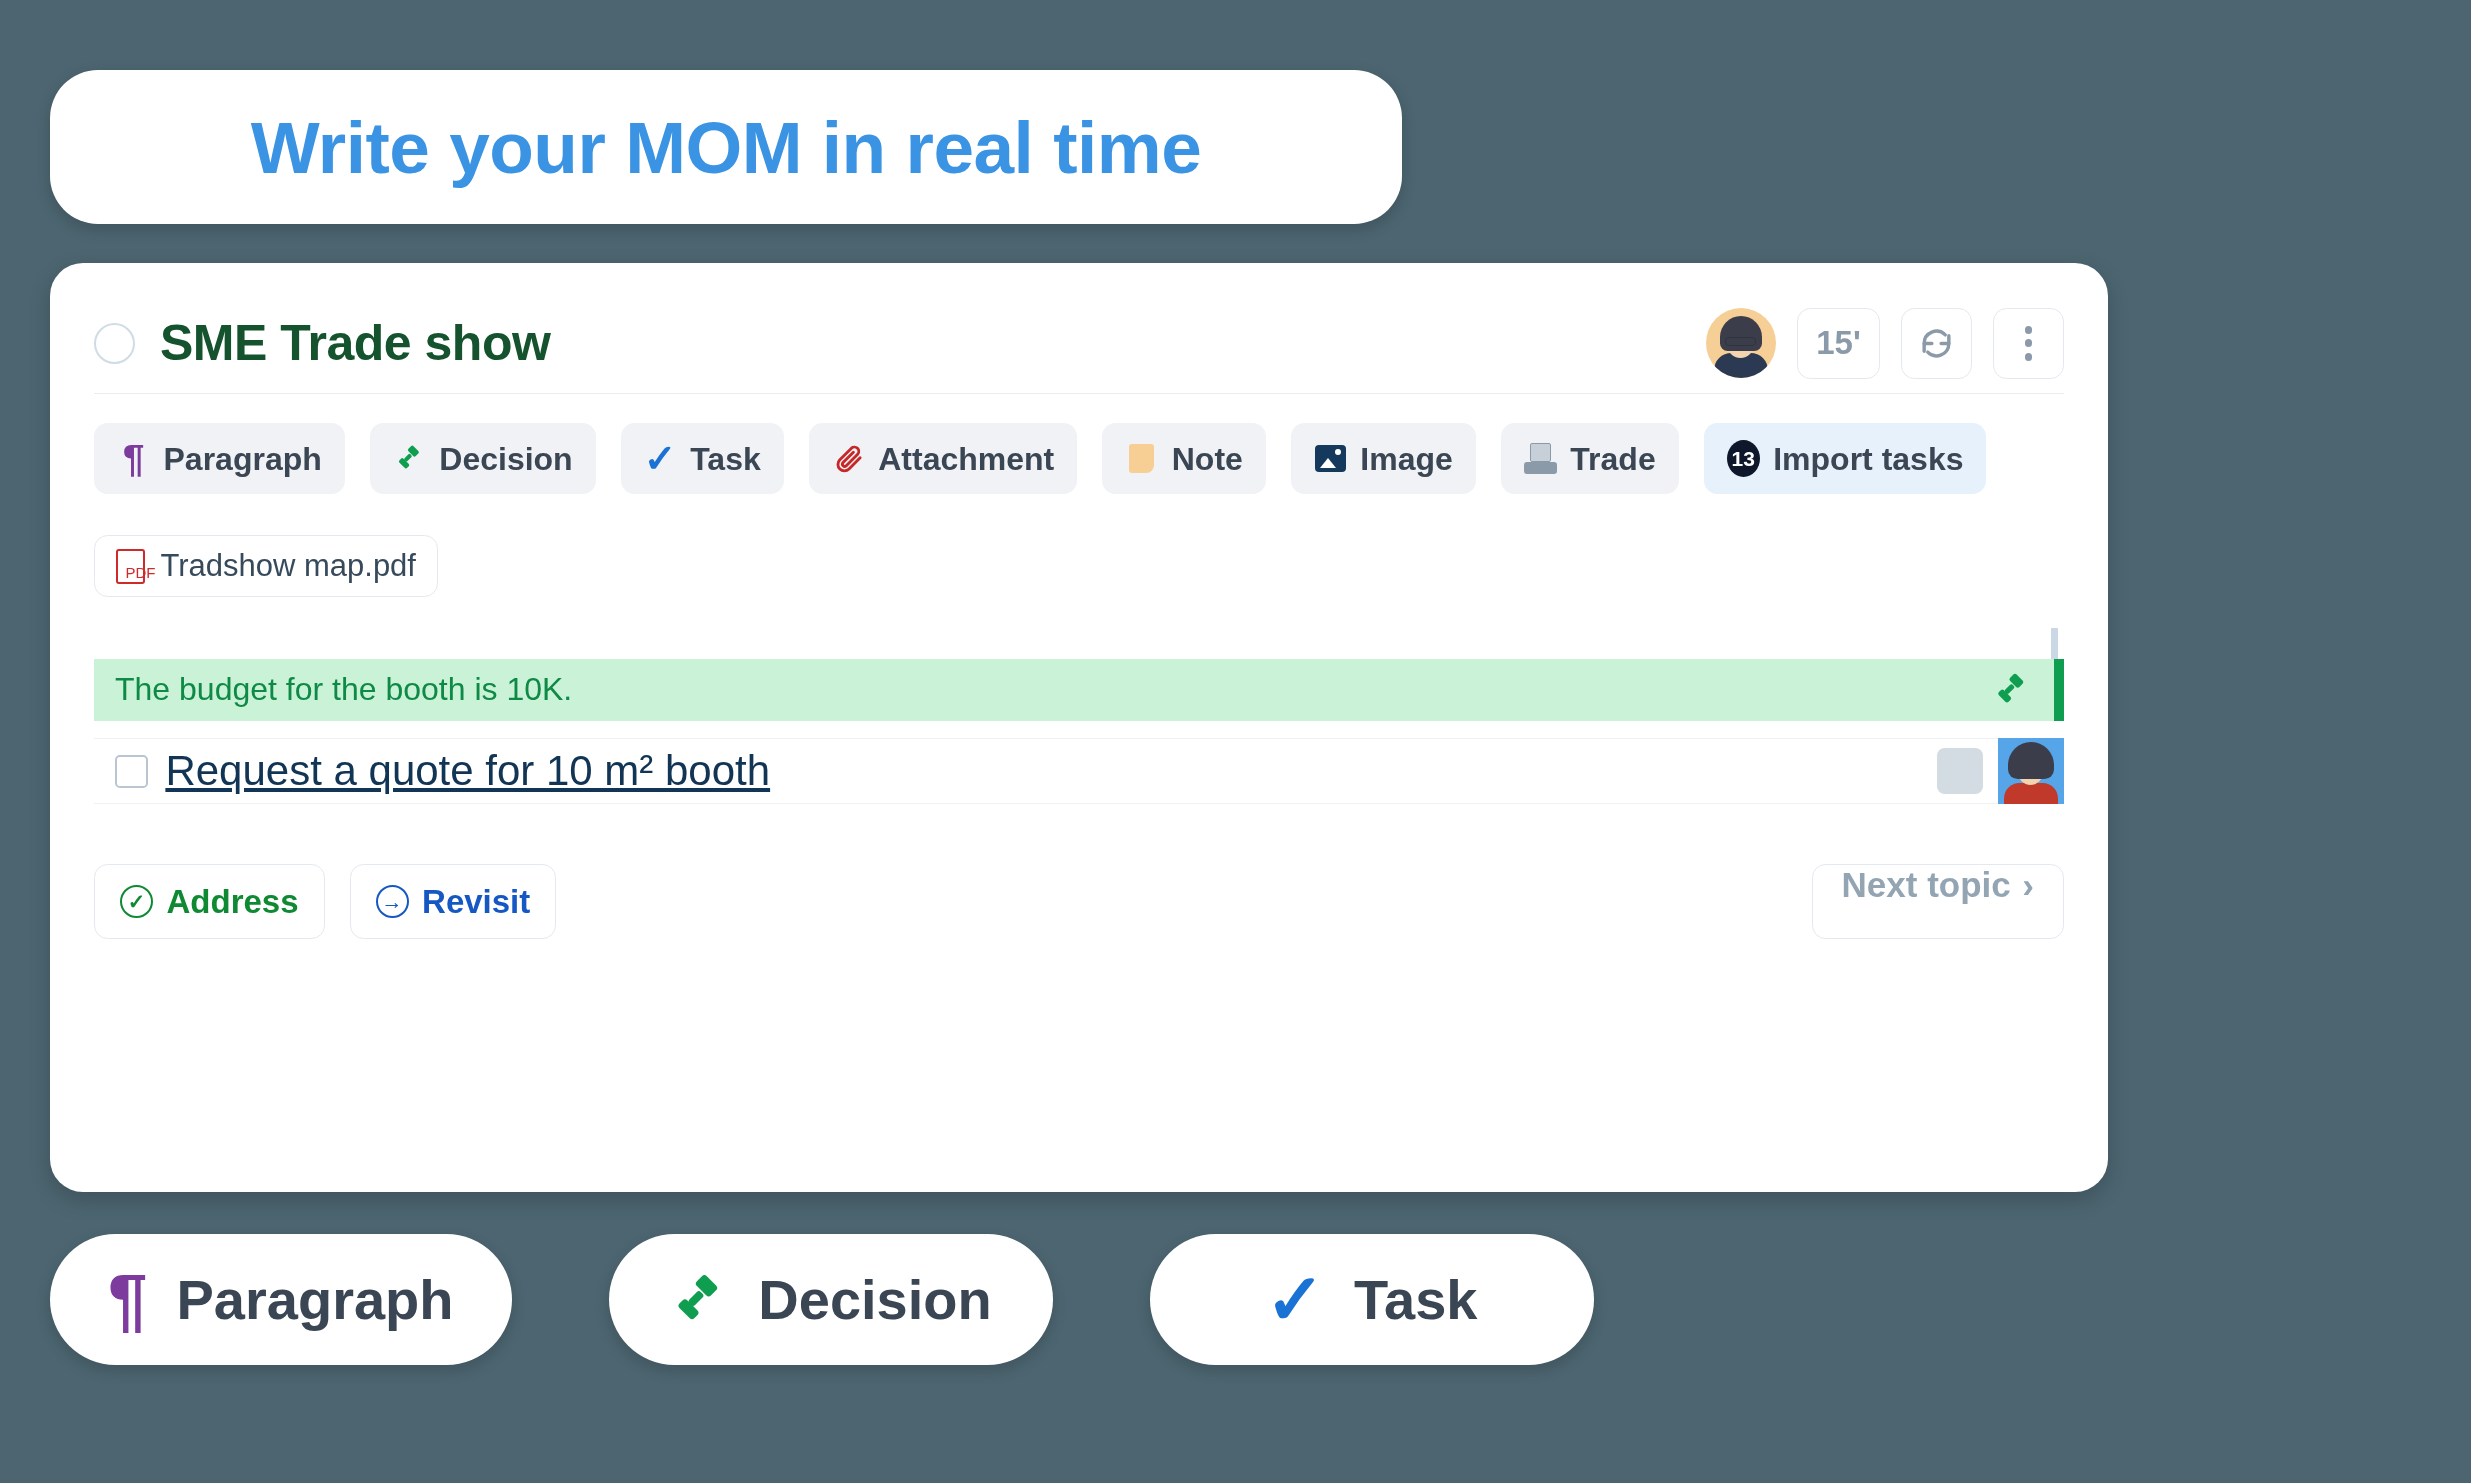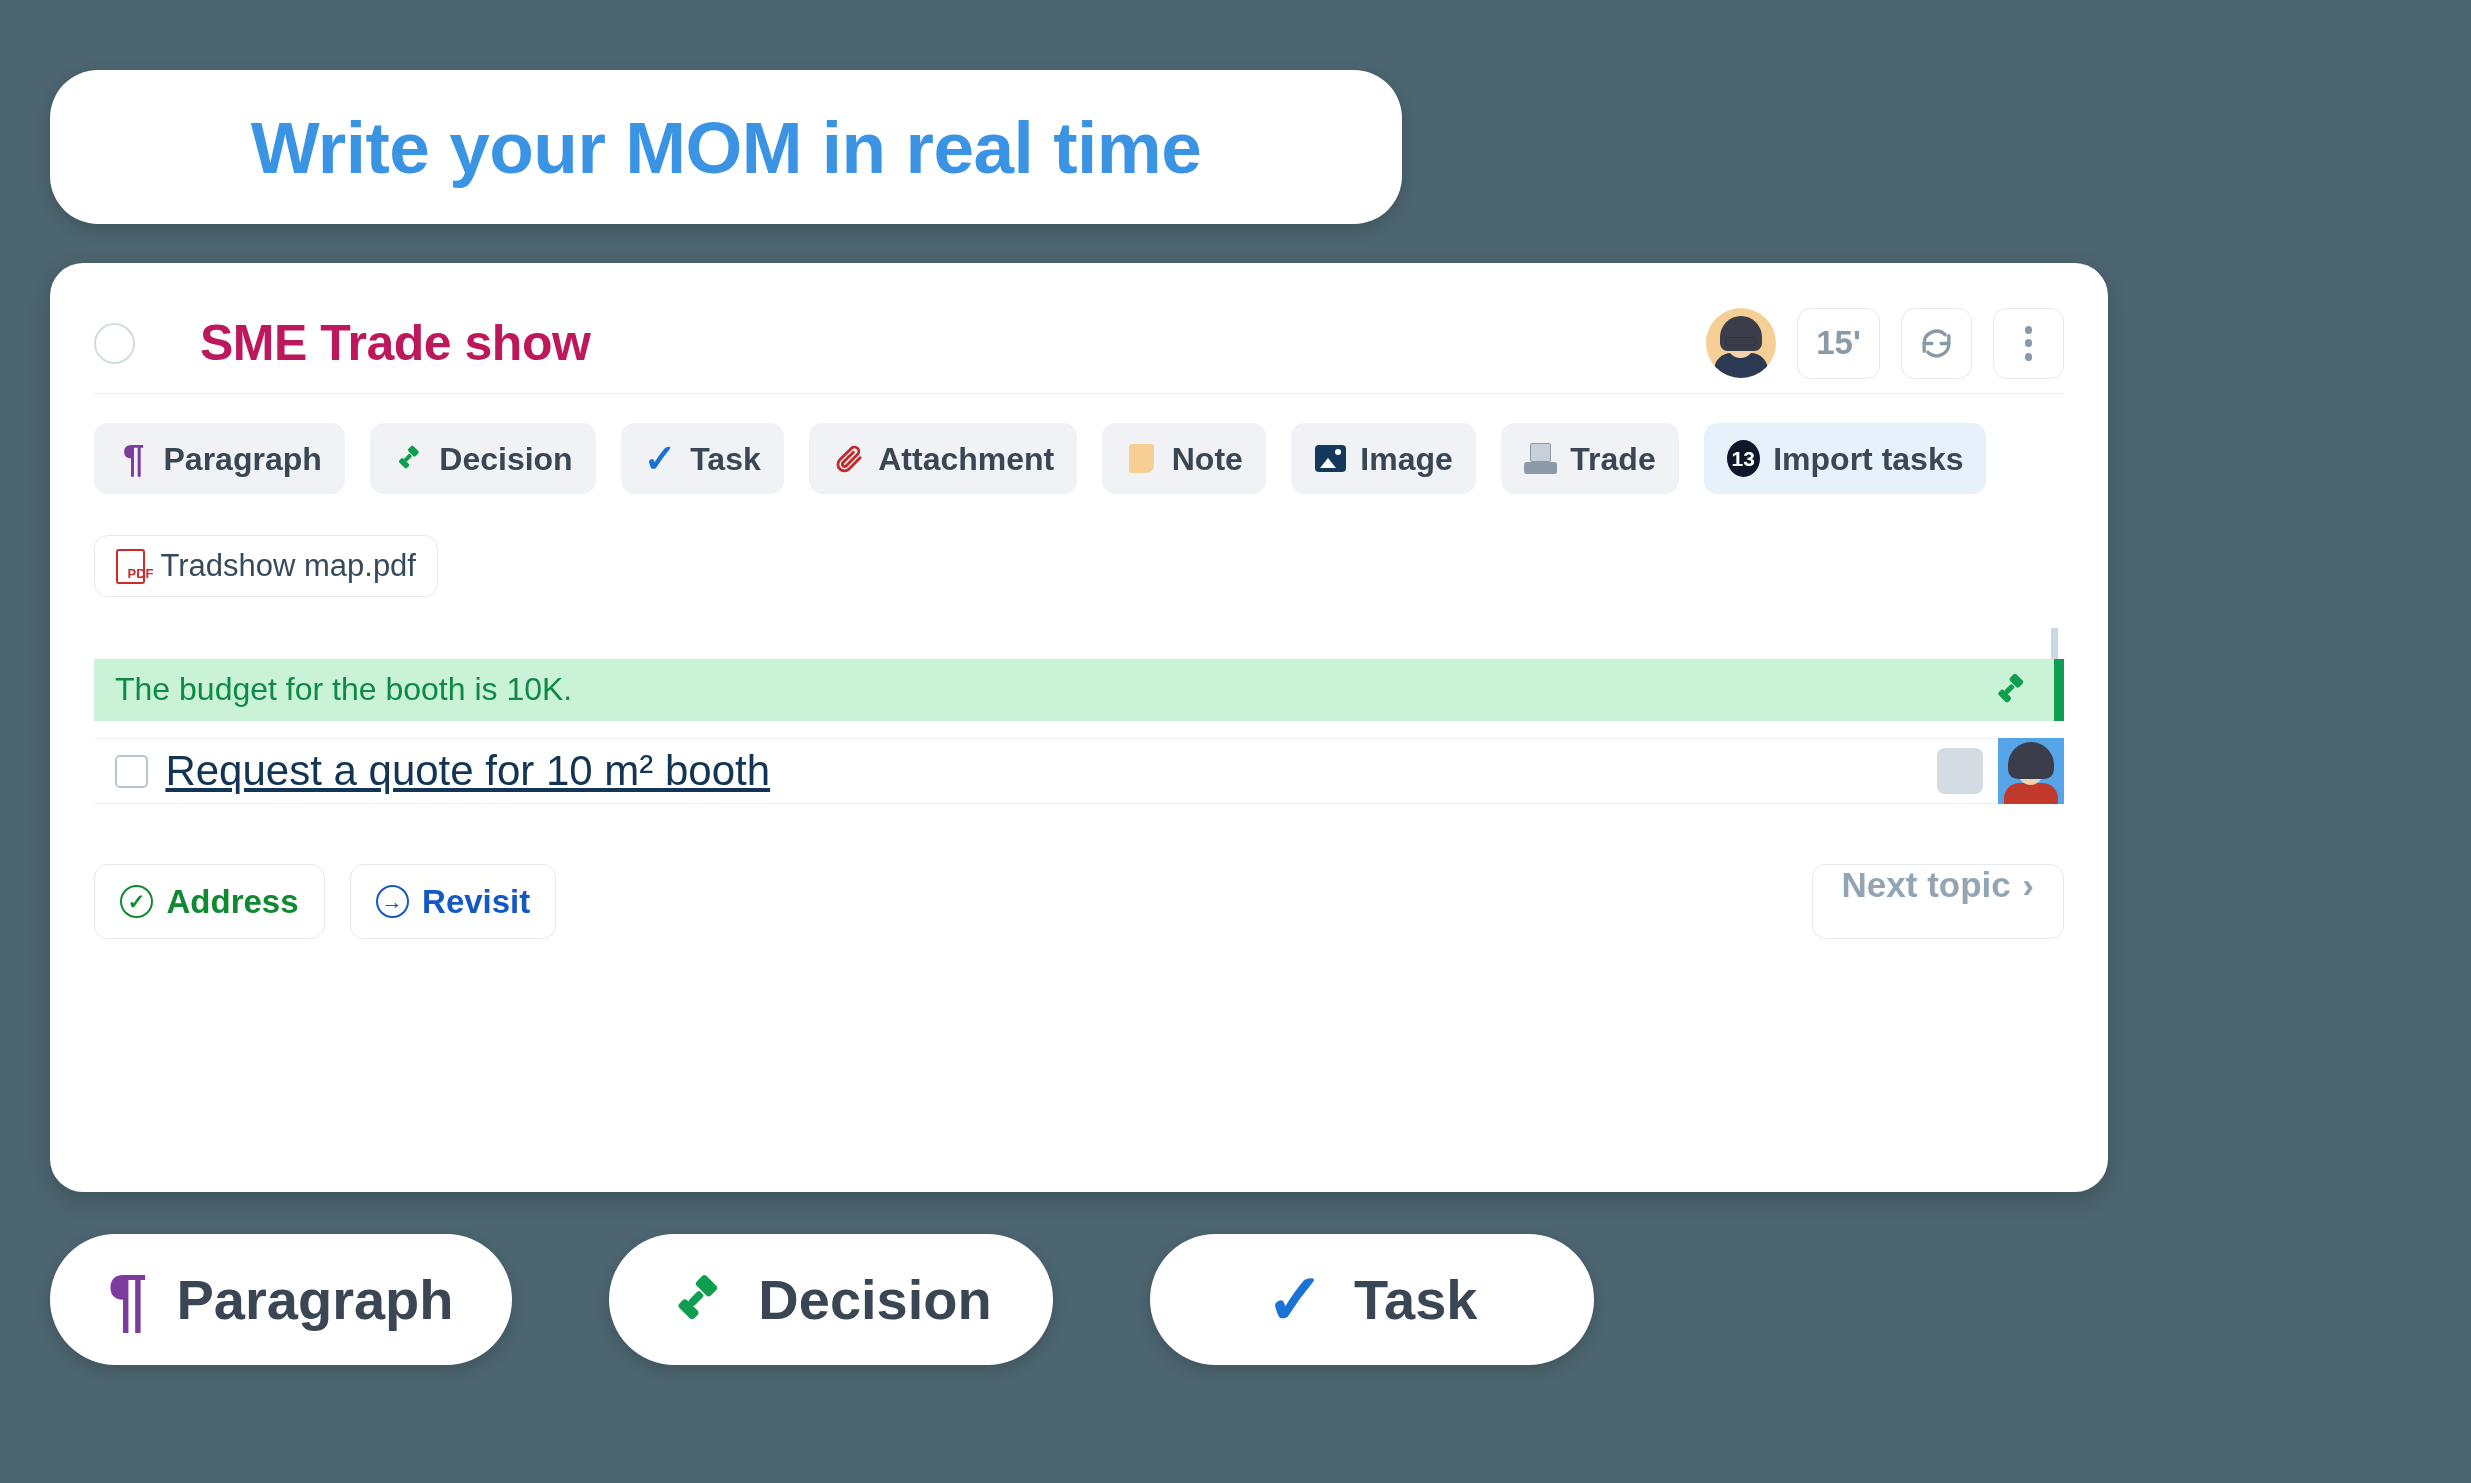--- a/index.html
+++ b/index.html
@@ -52,23 +52,22 @@
   .topic-radio {
     width: 41px; height: 41px;
     border: 2.9px solid #cfdce4;
     border-radius: 50%;
     flex: 0 0 auto;
     margin-right: 25px;
     background: #fff;
   }
   .topic-title {
     font-size: 50px; font-weight: bold;
-    color: #be185d; letter-spacing: -0.5px;
+    color: #14532d; letter-spacing: -0.5px;
     white-space: nowrap;
-    margin-left: 40px;
   }
   .head-right {
     margin-left: auto;
     display: flex; align-items: center; gap: 21px;
   }
   .avatar-circle {
     width: 70px; height: 70px; border-radius: 50%;
     background: #f6cf96;
     position: relative; overflow: hidden;
     flex: 0 0 auto;
@@ -162,21 +161,21 @@
   .pdf-chip {
     display: inline-flex; align-items: center; gap: 15.4px;
     border: 1.9px solid #e3e9ee; border-radius: 13.5px;
     height: 62px; padding: 0 21px;
     margin-top: 41px;
     font-size: 31px; color: #374a5c;
   }
   .pdf-ic {
     width: 29px; height: 35px;
     border: 2.9px solid #cf2a2a; border-radius: 2.9px;
-    color: #cf2a2a; font-size: 13px; font-weight: bold;
+    color: #cf2a2a; font-size: 15px; font-weight: normal;
     display: flex; align-items: flex-end; justify-content: center;
     line-height: 1; padding-bottom: 1.9px; padding-left: 20px;
   }
 
   .para-row {
     position: relative;
     margin-top: 29px;
     font-size: 34px; color: #123555;
     padding: 9.7px 0 9.7px 5.8px;
   }

